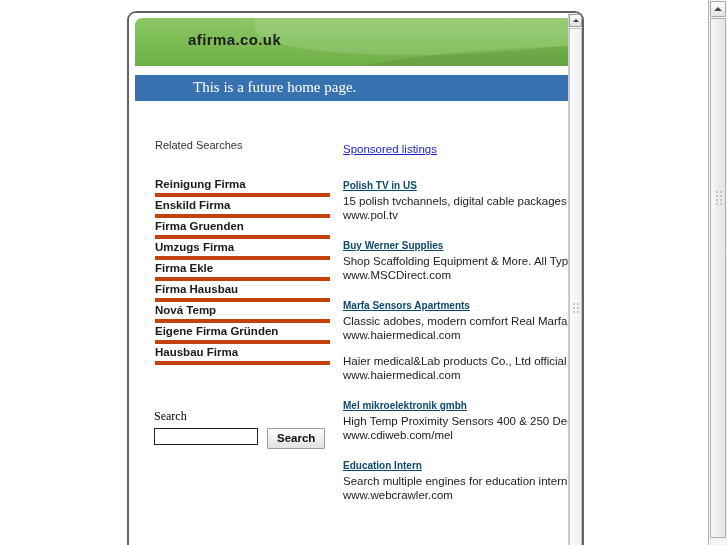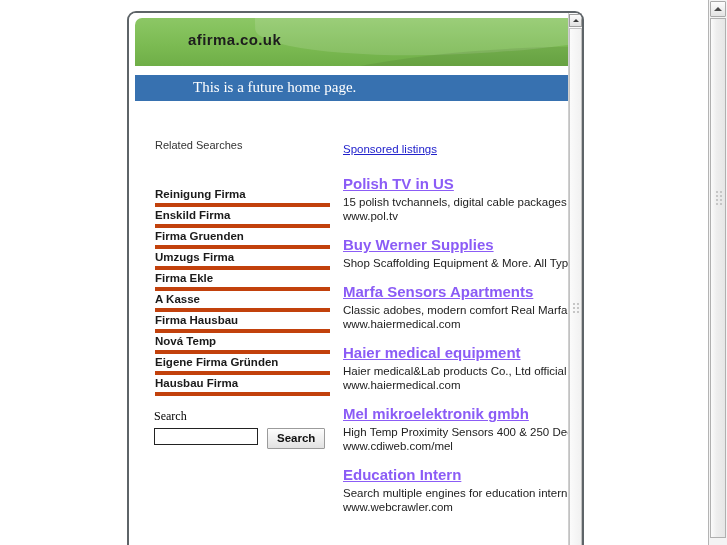--- a/index.html
+++ b/index.html
@@ -169,21 +169,21 @@
   
   #related-col {
     position: absolute;
     left: 21px;
     top: 23px;
     width: 175px;
   }
   #related-heading {
     font-size: 11px;
     color: #333333;
-    margin-bottom: 35px;
+    margin-bottom: 25px;
   }
   .related-item {
     font-size: 11.5px;
     font-weight: bold;
     color: #1a1a1a;
     padding: 2px 0 3px 0;
     border-bottom: 4px solid #c2410c;
     line-height: 12px;
     cursor: pointer;
   }
@@ -241,23 +241,23 @@
     text-decoration: underline;
     cursor: pointer;
     display: inline-block;
     margin-bottom: 20px;
   }
   .ad {
     margin-bottom: 14px;
     white-space: nowrap;
   }
   .ad-title {
-    font-size: 15px;
+    font-size: 10px;
     font-weight: bold;
-    color: #8b5cf6;
+    color: #0c4a6e;
     text-decoration: underline;
     cursor: pointer;
     display: inline-block;
     margin-bottom: 4px;
   }
   .ad-desc {
     font-size: 11.5px;
     color: #222222;
     margin-bottom: 2px;
   }
@@ -337,21 +337,20 @@
     <div id="columns">
 
       <div id="related-col">
         <div id="related-heading">Related Searches</div>
         <div>
           <div class="related-item">Reinigung Firma</div>
           <div class="related-item">Enskild Firma</div>
           <div class="related-item">Firma Gruenden</div>
           <div class="related-item">Umzugs Firma</div>
           <div class="related-item">Firma Ekle</div>
-          <div class="related-item">A Kasse</div>
           <div class="related-item">Firma Hausbau</div>
           <div class="related-item">Nová Temp</div>
           <div class="related-item">Eigene Firma Gründen</div>
           <div class="related-item">Hausbau Firma</div>
         </div>
       </div>
 
       <div id="search-box">
         <div id="search-label">Search</div>
         <div id="search-row">
@@ -365,30 +364,30 @@
 
         <div class="ad">
           <a class="ad-title" href="#">Polish TV in US</a>
           <div class="ad-desc">15 polish tvchannels, digital cable packages st</div>
           <div class="ad-url">www.pol.tv</div>
         </div>
 
         <div class="ad">
           <a class="ad-title" href="#">Buy Werner Supplies</a>
           <div class="ad-desc">Shop Scaffolding Equipment &amp; More. All Types</div>
+          <div class="ad-url">www.MSCDirect.com</div>
         </div>
 
         <div class="ad">
           <a class="ad-title" href="#">Marfa Sensors Apartments</a>
           <div class="ad-desc">Classic adobes, modern comfort Real Marfa, $</div>
           <div class="ad-url">www.haiermedical.com</div>
         </div>
 
         <div class="ad">
-          <a class="ad-title" href="#">Haier medical equipment</a>
           <div class="ad-desc">Haier medical&amp;Lab products Co., Ltd official sit</div>
           <div class="ad-url">www.haiermedical.com</div>
         </div>
 
         <div class="ad">
           <a class="ad-title" href="#">Mel mikroelektronik gmbh</a>
           <div class="ad-desc">High Temp Proximity Sensors 400 &amp; 250 Degre</div>
           <div class="ad-url">www.cdiweb.com/mel</div>
         </div>
 

